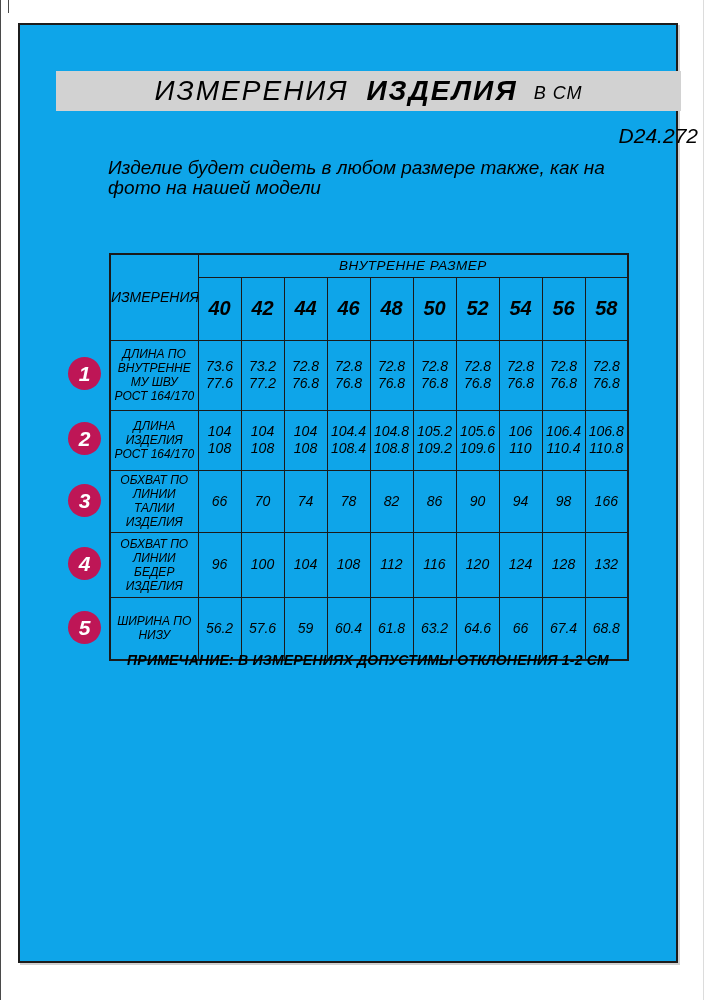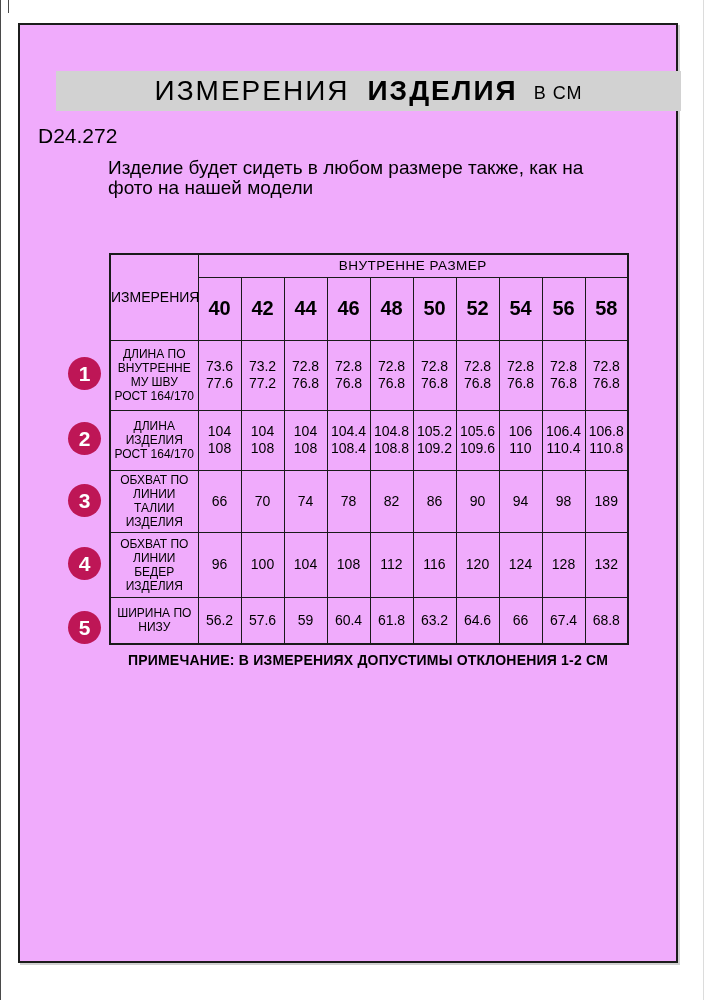--- a/index.html
+++ b/index.html
@@ -18,38 +18,39 @@
   .page{position:absolute;inset:0;background:#fff;}
 
   
   .edge-left{position:absolute;left:0;top:0;width:1px;height:1000px;background:#4a4a4a;}
   .edge-tick{position:absolute;left:8px;top:0;width:1px;height:13px;background:#4a4a4a;}
   .edge-right{position:absolute;left:703px;top:0;width:1px;height:1000px;background:#dcdcdc;}
 
   
   .frame{
     position:absolute;left:18px;top:23px;width:660px;height:940px;
-    border:2px solid #1c1c1c;background:#f0abfc;
+    border:2px solid #1c1c1c;background:#0ea5e9;
     box-shadow:2px 2px 0 rgba(0,0,0,0.18);
+    font-style:italic;
   }
 
   
   .banner{
     position:absolute;left:36px;top:46px;width:625px;height:40px;
     background:var(--banner-bg);
     display:flex;align-items:center;justify-content:center;
     white-space:nowrap;
   }
   .banner .t1{font-size:28px;font-weight:400;letter-spacing:2px;}
   .banner .t2{font-size:28px;font-weight:700;letter-spacing:2px;margin-left:18px;}
   .banner .t3{font-size:18px;font-weight:400;letter-spacing:1px;margin-left:16px;padding-top:4px;}
 
   .article{
     position:absolute;left:18px;top:99px;width:660px;
-    text-align:left;font-size:21px;font-weight:400;
+    text-align:right;font-size:21px;font-weight:400;
   }
   .desc{
     position:absolute;left:88px;top:133px;width:520px;
     font-size:19px;line-height:20px;
   }
 
   
   table.size-table{
     position:absolute;left:89px;top:228px;
     border-collapse:collapse;table-layout:fixed;width:518px;
@@ -59,21 +60,21 @@
     border:1px solid var(--table-border);
     text-align:center;vertical-align:middle;
     overflow:hidden;
   }
   tr.group-row{height:23px;}
   tr.sizes-row{height:63px;}
   tr.r1{height:70px;margin-left:36px;}
   tr.r2{height:60px;}
   tr.r3{height:62px;}
   tr.r4{height:65px;}
-  tr.r5{height:47px;}
+  tr.r5{height:63px;}
   td.corner{font-size:14px;}
   td.group{font-size:13.5px;letter-spacing:0.5px;}
   td.size{font-size:20px;font-weight:700;}
   td.label{font-size:12px;line-height:14px;white-space:pre-line;padding:2px 1px;}
   td.val{font-size:14px;line-height:17px;white-space:pre-line;}
 
   
   .badge{
     position:absolute;left:48px;width:33px;height:33px;border-radius:50%;
     background:var(--badge);color:#fff;
@@ -207,21 +208,21 @@
 ИЗДЕЛИЯ</td>
           <td class="val">66</td>
           <td class="val">70</td>
           <td class="val">74</td>
           <td class="val">78</td>
           <td class="val">82</td>
           <td class="val">86</td>
           <td class="val">90</td>
           <td class="val">94</td>
           <td class="val">98</td>
-          <td class="val">189</td>
+          <td class="val">166</td>
         </tr>
 
         <tr class="r4">
           <td class="label">ОБХВАТ ПО
 ЛИНИИ
 БЕДЕР
 ИЗДЕЛИЯ</td>
           <td class="val">96</td>
           <td class="val">100</td>
           <td class="val">104</td>

